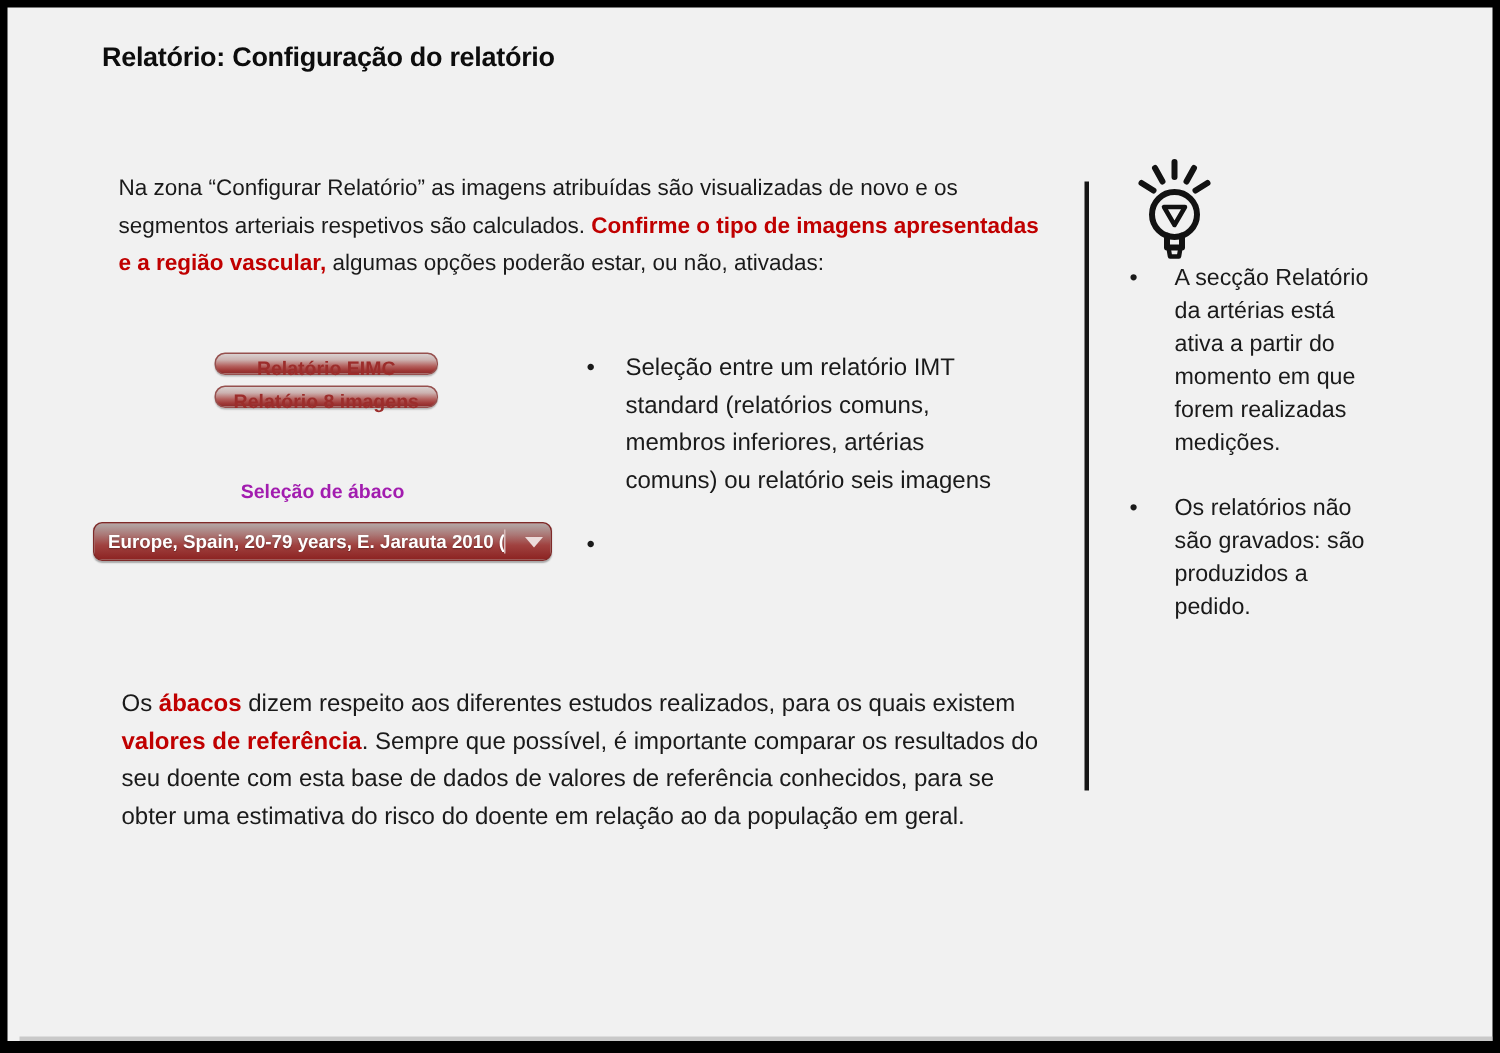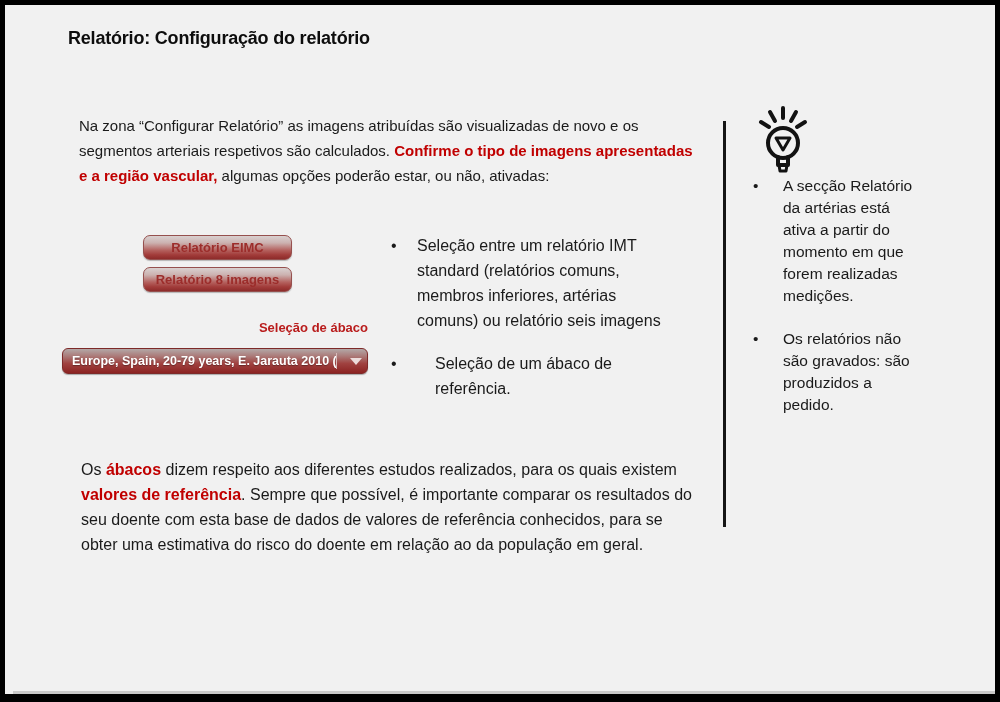--- a/index.html
+++ b/index.html
@@ -45,42 +45,42 @@
 
   .btn-stack {
     position: absolute;
     left: 138px; top: 230px;
     display: flex;
     flex-direction: column;
     gap: 7px;
   }
   .red-btn {
     width: 149px;
-    height: 25px;
+    height: 15px;
     border: 1px solid #96504e;
     border-radius: 7px;
     background: linear-gradient(180deg, #d9d1d0 0%, #ccb2b0 30%, #b4615e 62%, #a23c3a 82%, #8d2b2a 100%);
     color: #9c2d2b;
     font-family: "Liberation Sans", sans-serif;
     font-size: 13px;
     font-weight: 700;
     text-align: center;
     line-height: 20px;
     cursor: pointer;
     box-shadow: 0 1px 1px rgba(0,0,0,0.25);
   }
 
   .abacus-label {
     position: absolute;
     left: 57px; top: 315px;
     width: 306px;
-    text-align: right;
+    text-align: center;
     font-size: 13px;
     font-weight: 700;
-    color: #b91c1c;
+    color: #a21caf;
   }
 
   .dropdown {
     position: absolute;
     left: 57px; top: 343px;
     width: 306px;
     height: 26px;
     border: 1px solid #7e2a29;
     border-radius: 6px;
     background: linear-gradient(180deg, #b3a8a7 0%, #ab7a78 30%, #a04240 60%, #8c2322 100%);
@@ -199,21 +199,20 @@
     </span>
   </div>
 
   <ul class="main-bullets">
     <li class="li">
       <span class="dot">•</span>
       <span class="txt">Seleção entre um relatório IMT standard (relatórios comuns, membros inferiores, artérias comuns) ou relatório seis imagens</span>
     </li>
     <li class="li second">
       <span class="dot">•</span>
-      <span class="txt">Seleção de um ábaco de referência.</span>
     </li>
   </ul>
 
   <p class="footer-paragraph">
     <span>Os </span><span class="red-bold">ábacos</span><span> dizem respeito aos diferentes estudos realizados, para os quais existem </span><span class="red-bold">valores de referência</span><span>. Sempre que possível, é importante comparar os resultados do seu doente com esta base de dados de valores de referência conhecidos, para se obter uma estimativa do risco do doente em relação ao da população em geral.</span>
   </p>
 
   <div class="tips-divider"></div>
 
   <svg class="bulb" viewBox="0 0 54 74" fill="none" stroke="#121212" stroke-width="4" stroke-linecap="round">

